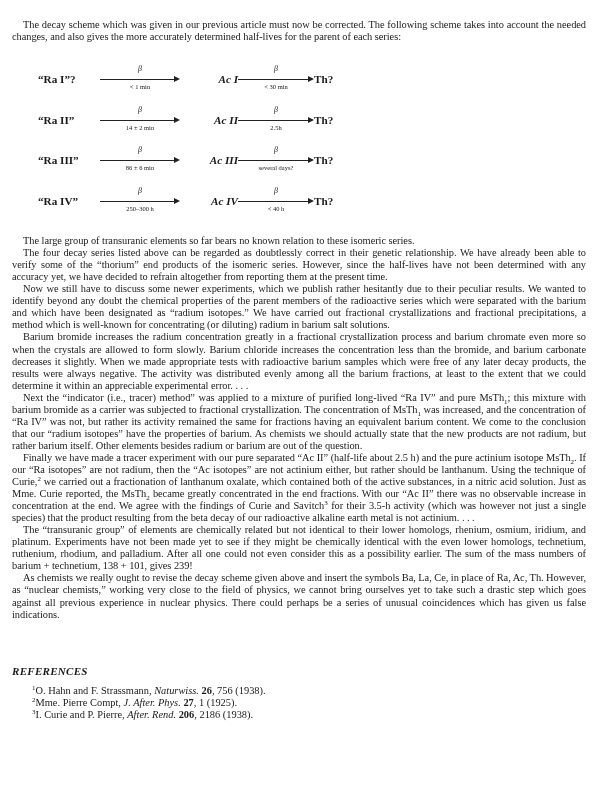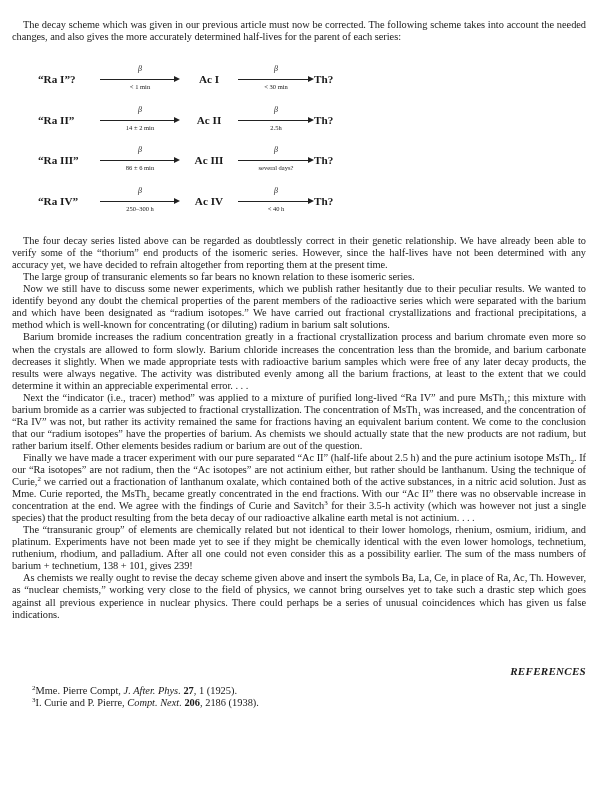--- a/index.html
+++ b/index.html
@@ -10,31 +10,31 @@
     }
     .page { position: absolute; left: 12px; top: 19px; width: 574px; }
     .para {
       font-size: 10.4px; line-height: 12.05px; margin: 0;
       text-align: justify; text-indent: 11px; letter-spacing: -0.05px;
     }
     .para.first { text-indent: 11px; }
     .scheme { margin: 16px 0 14px 26px; width: 330px; }
     .row { display: flex; align-items: center; height: 40.5px; font-size: 11.2px; font-weight: bold; }
     .row .parent { width: 62px; white-space: nowrap; }
-    .row .daughter { width: 58px; text-align: center; white-space: nowrap; }
+    .row .daughter { width: 58px; text-align: right; white-space: nowrap; font-style: italic; }
     .row .end { white-space: nowrap; }
     .arrow { position: relative; width: 80px; height: 30px; }
     .arrow .line { position: absolute; left: 0; right: 4px; top: 15px; border-top: 1px solid #222; }
     .arrow .head { position: absolute; right: 0; top: 12px; width: 0; height: 0;
       border-left: 6px solid #222; border-top: 3.5px solid transparent; border-bottom: 3.5px solid transparent; }
     .arrow .beta { position: absolute; left: 0; right: 0; top: 0; text-align: center; font-size: 8px; font-style: italic; font-weight: normal; }
     .arrow .hl { position: absolute; left: 0; right: 0; top: 19px; text-align: center; font-size: 6.5px; font-weight: normal; }
     .arrow.a2 { width: 76px; }
     .refs-title {
-      text-align: right; font-style: italic; font-weight: bold; font-size: 11px;
+      text-align: left; font-style: italic; font-weight: bold; font-size: 11px;
       letter-spacing: 0.3px; margin: 44px 0 8px 0;
     }
     .ref { font-size: 10.4px; line-height: 12px; margin-left: 20px; }
     sup { font-size: 7px; line-height: 0; }
     sub { font-size: 7px; line-height: 0; }
     i { font-style: italic; }
     b { font-weight: bold; }
   </style>
 </head>
 <body>
@@ -107,27 +107,28 @@
       <span class="arrow a2">
         <span class="beta">β</span>
         <span class="line"></span>
         <span class="head"></span>
         <span class="hl">&lt; 40 h</span>
       </span>
       <span class="end">Th?</span>
     </div>
   </div>
 
+  <p class="para">The large group of transuranic elements so far bears no known relation to these isomeric series.</p>
   <p class="para">The four decay series listed above can be regarded as doubtlessly correct in their genetic relationship. We have already been able to verify some of the “thorium” end products of the isomeric series. However, since the half-lives have not been determined with any accuracy yet, we have decided to refrain altogether from reporting them at the present time.</p>
-  <p class="para">The large group of transuranic elements so far bears no known relation to these isomeric series.</p>
   <p class="para">Now we still have to discuss some newer experiments, which we publish rather hesitantly due to their peculiar results. We wanted to identify beyond any doubt the chemical properties of the parent members of the radioactive series which were separated with the barium and which have been designated as “radium isotopes.” We have carried out fractional crystallizations and fractional precipitations, a method which is well-known for concentrating (or diluting) radium in barium salt solutions.</p>
   <p class="para">Barium bromide increases the radium concentration greatly in a fractional crystallization process and barium chromate even more so when the crystals are allowed to form slowly. Barium chloride increases the concentration less than the bromide, and barium carbonate decreases it slightly. When we made appropriate tests with radioactive barium samples which were free of any later decay products, the results were always negative. The activity was distributed evenly among all the barium fractions, at least to the extent that we could determine it within an appreciable experimental error. . . .</p>
   <p class="para"><span>Next the “indicator (i.e., tracer) method” was applied to a mixture of purified long-lived “Ra IV” and pure MsTh</span><sub>1</sub><span>; this mixture with barium bromide as a carrier was subjected to fractional crystallization. The concentration of MsTh</span><sub>1</sub><span> was increased, and the concentration of “Ra IV” was not, but rather its activity remained the same for fractions having an equivalent barium content. We come to the conclusion that our “radium isotopes” have the properties of barium. As chemists we should actually state that the new products are not radium, but rather barium itself. Other elements besides radium or barium are out of the question.</span></p>
   <p class="para"><span>Finally we have made a tracer experiment with our pure separated “Ac II” (half-life about 2.5 h) and the pure actinium isotope MsTh</span><sub>2</sub><span>. If our “Ra isotopes” are not radium, then the “Ac isotopes” are not actinium either, but rather should be lanthanum. Using the technique of Curie,</span><sup>2</sup><span> we carried out a fractionation of lanthanum oxalate, which contained both of the active substances, in a nitric acid solution. Just as Mme. Curie reported, the MsTh</span><sub>2</sub><span> became greatly concentrated in the end fractions. With our “Ac II” there was no observable increase in concentration at the end. We agree with the findings of Curie and Savitch</span><sup>3</sup><span> for their 3.5-h activity (which was however not just a single species) that the product resulting from the beta decay of our radioactive alkaline earth metal is not actinium. . . .</span></p>
   <p class="para">The “transuranic group” of elements are chemically related but not identical to their lower homologs, rhenium, osmium, iridium, and platinum. Experiments have not been made yet to see if they might be chemically identical with the even lower homologs, technetium, ruthenium, rhodium, and palladium. After all one could not even consider this as a possibility earlier. The sum of the mass numbers of barium + technetium, 138 + 101, gives 239!</p>
   <p class="para">As chemists we really ought to revise the decay scheme given above and insert the symbols Ba, La, Ce, in place of Ra, Ac, Th. However, as “nuclear chemists,” working very close to the field of physics, we cannot bring ourselves yet to take such a drastic step which goes against all previous experience in nuclear physics. There could perhaps be a series of unusual coincidences which has given us false indications.</p>
 
   <div class="refs-title">REFERENCES</div>
 
+  <div class="ref"><sup>1</sup><span>O. Hahn and F. Strassmann, </span><i>Naturwiss.</i> <b>26</b><span>, 756 (1938).</span></div>
   <div class="ref"><sup>2</sup><span>Mme. Pierre Compt, </span><i>J. After. Phys.</i> <b>27</b><span>, 1 (1925).</span></div>
-  <div class="ref"><sup>3</sup><span>I. Curie and P. Pierre, </span><i>Compt. Next.</i> <b>206</b><span>, 2186 (1938).</span></div>
+  <div class="ref"><sup>3</sup><span>I. Curie and P. Pierre, </span><i>After. Rend.</i> <b>206</b><span>, 2186 (1938).</span></div>
 
 </div>
 
 </body></html>

